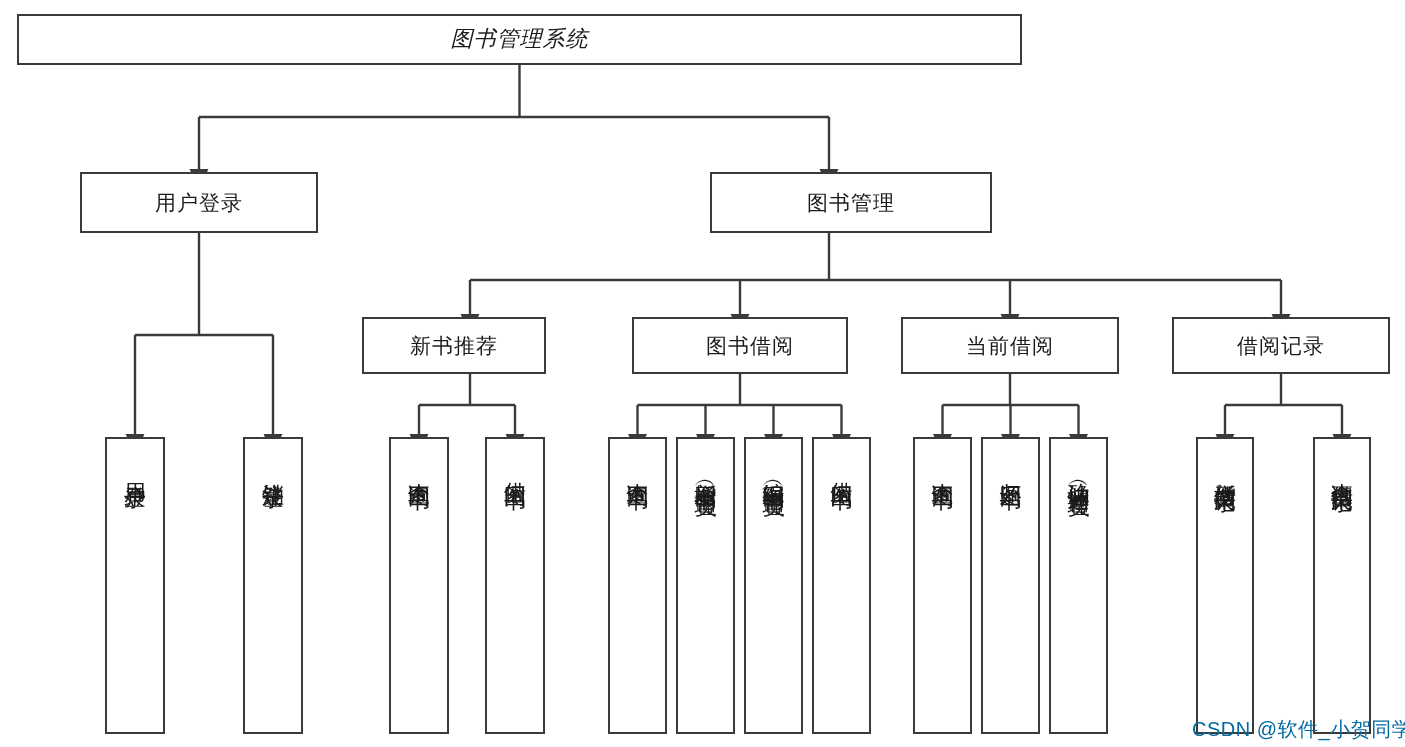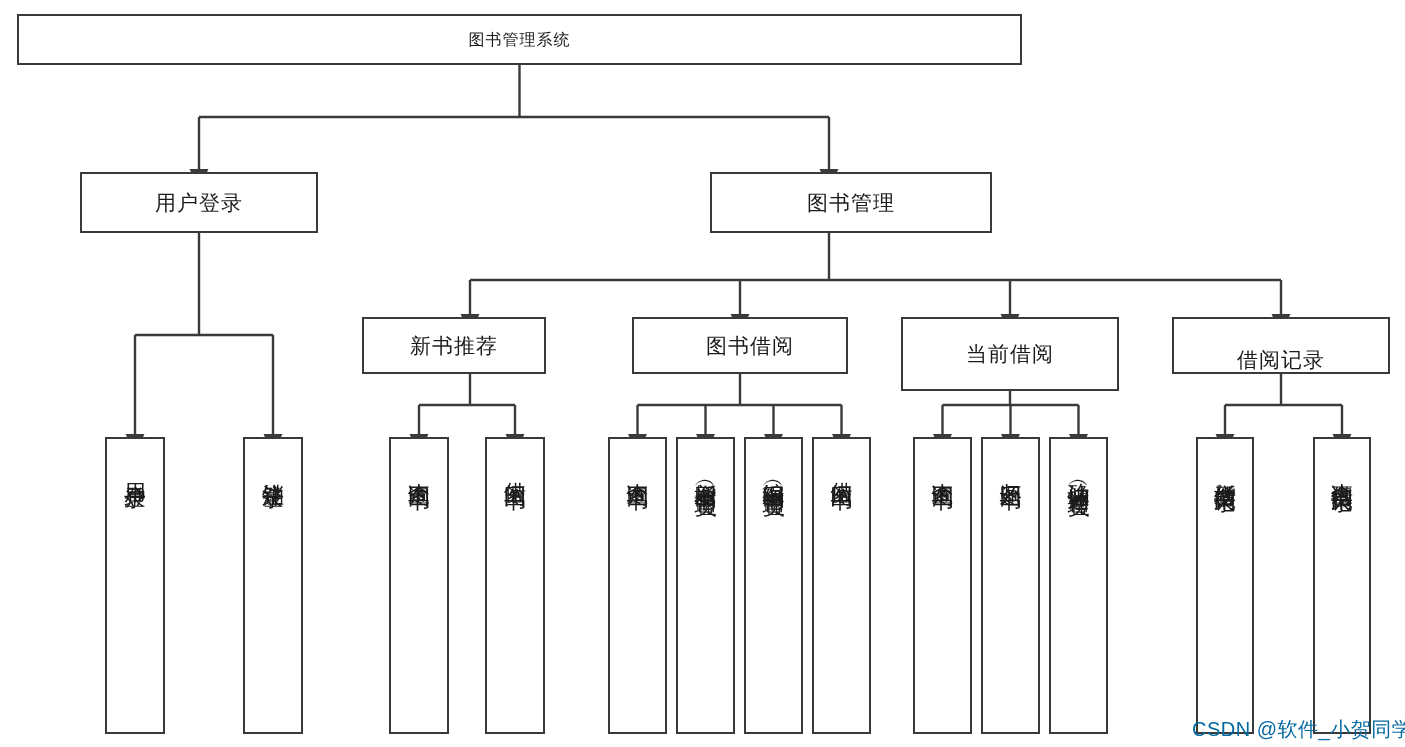--- a/index.html
+++ b/index.html
@@ -37,21 +37,22 @@
     color: #1b1b1b;
   }
   
   .node.horiz .label {
     font-size: 21px;
     line-height: 1.2;
     letter-spacing: 1px;
     white-space: nowrap;
   }
   .node.root .label {
-    font-size: 16px;
+    font-size: 22px;
+    font-style: italic;
   }
   
   .node.vert {
     align-items: flex-start;
     justify-content: center;
     padding-top: 26px;
   }
   .node.vert .label {
     writing-mode: vertical-rl;
     text-orientation: upright;
@@ -126,24 +127,24 @@
       </div>
       <div class="node horiz" style="left: 710px; top: 172px; width: 282px; height: 61px;">
         <span class="label">图书管理</span>
       </div>
       <div class="node horiz" style="left: 362px; top: 317px; width: 184px; height: 57px;">
         <span class="label">新书推荐</span>
       </div>
       <div class="node horiz" style="left: 632px; top: 317px; width: 216px; height: 57px; padding-left: 20px;">
         <span class="label">图书借阅</span>
       </div>
-      <div class="node horiz" style="left: 901px; top: 317px; width: 218px; height: 74px;">
+      <div class="node horiz" style="left: 901px; top: 317px; width: 218px; height: 57px;">
         <span class="label">当前借阅</span>
       </div>
-      <div class="node horiz" style="left: 1172px; top: 317px; width: 218px; height: 57px; align-items: flex-end;">
+      <div class="node horiz" style="left: 1172px; top: 317px; width: 218px; height: 57px;">
         <span class="label">借阅记录</span>
       </div>
       <div class="node vert" style="left: 105px; top: 437px; width: 60px; height: 297px;">
         <span class="label">用户登录</span>
       </div>
       <div class="node vert" style="left: 243px; top: 437px; width: 60px; height: 297px;">
         <span class="label">注销登录</span>
       </div>
       <div class="node vert" style="left: 389px; top: 437px; width: 60px; height: 297px;">
         <span class="label">查询图书</span>

